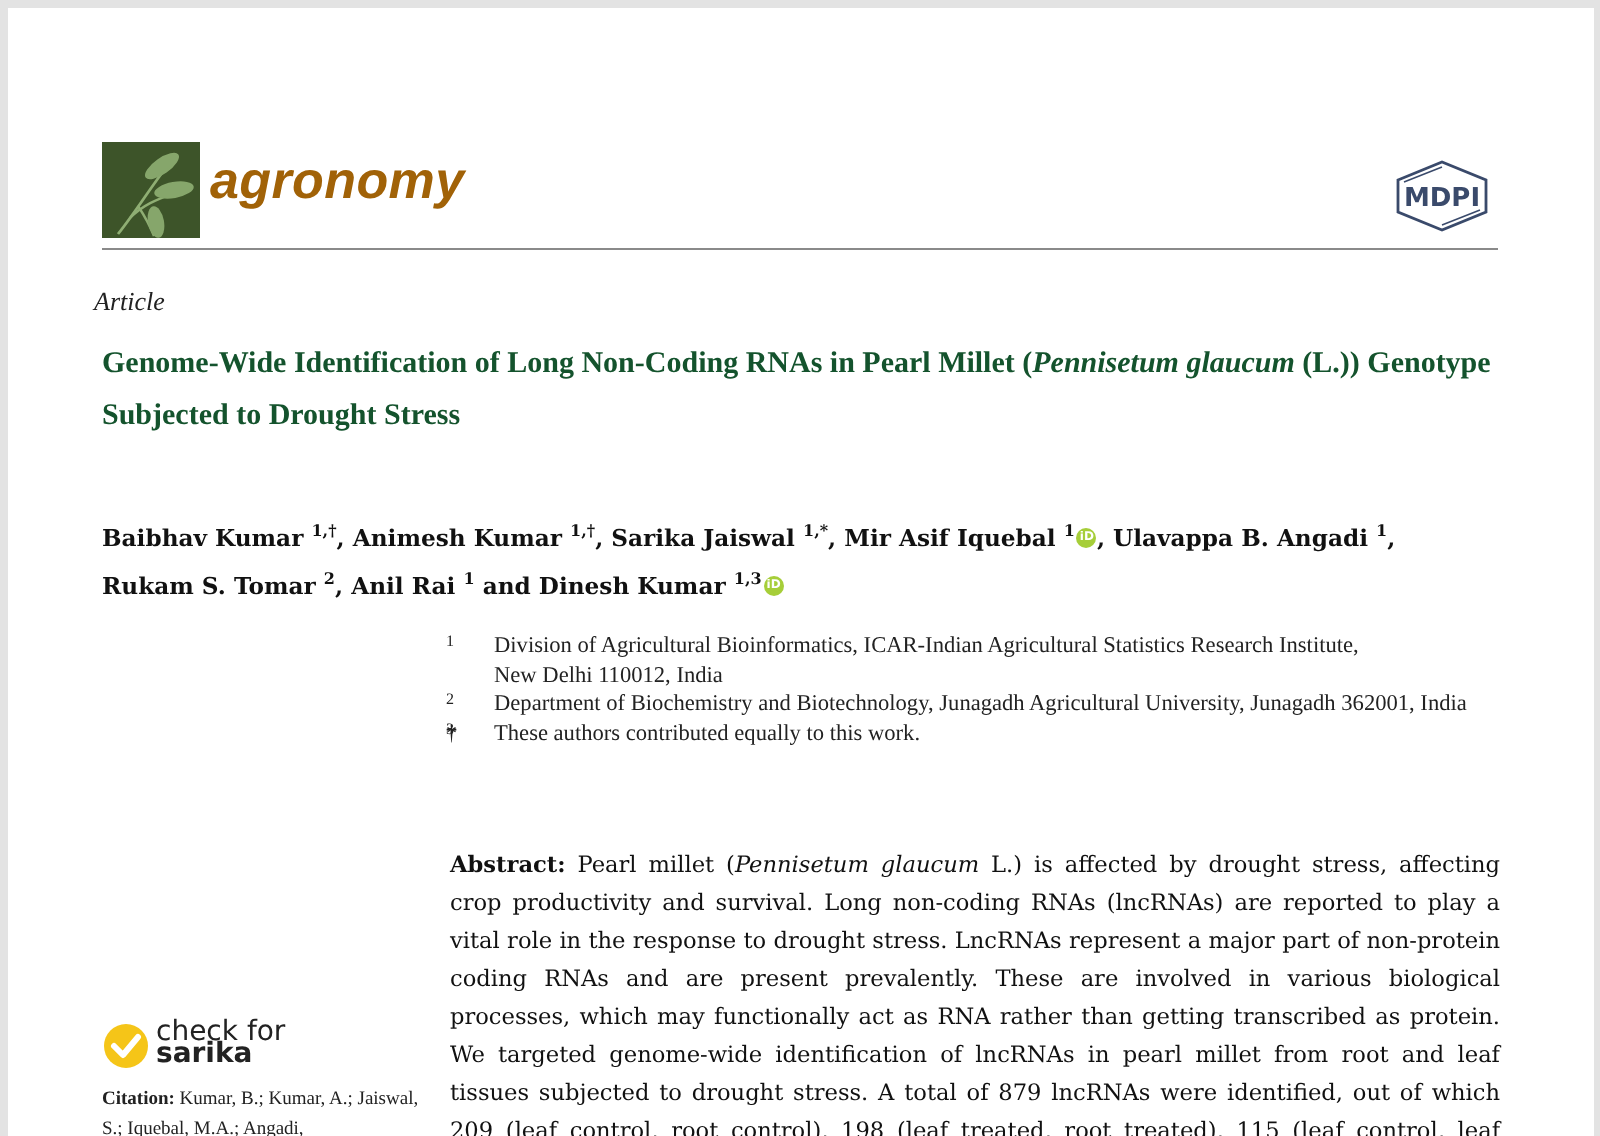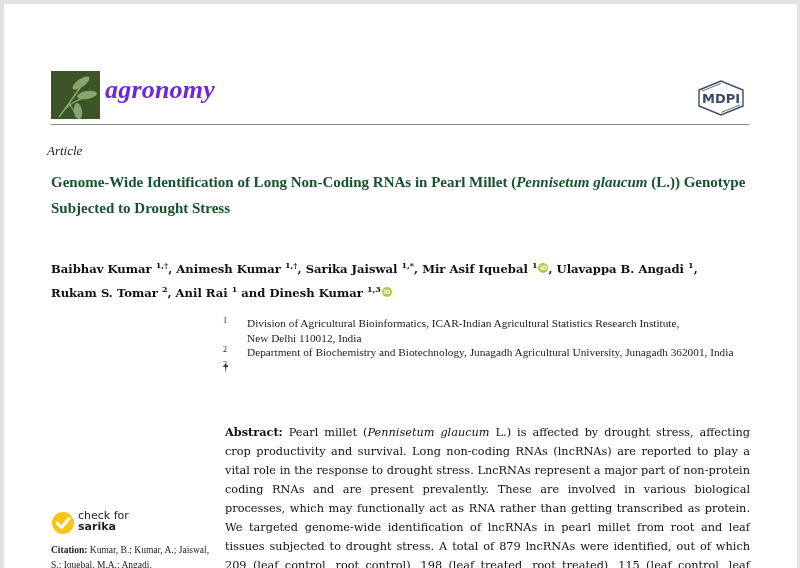--- a/index.html
+++ b/index.html
@@ -11,22 +11,22 @@
   .page {
     position:absolute; left:4px; top:4px; width:793px; height:566px;
     background:#fff; overflow:hidden;
   }
   .logo-box {
     position:absolute; left:47px; top:67px; width:49px; height:48px;
     background:#3d5429;
   }
   .journal-name {
     position:absolute; left:101px; top:71px;
-    font-family:Liberation Serif, serif; font-style:italic; font-weight:bold;
-    font-size:26px; color:#6d28d9; letter-spacing:0.2px;
+    font-family:Liberation Sans, sans-serif; font-style:italic; font-weight:bold;
+    font-size:26px; color:#a16207; letter-spacing:0.2px;
   }
   .mdpi { position:absolute; left:689px; top:76px;text-align:right; }
   .header-rule {
     position:absolute; left:47px; top:120px; width:698px; height:1px; background:#8a8a8a;
   }
   .article-type {
     position:absolute; left:43px; top:139px;
     font-family:"Liberation Serif", serif; font-style:italic; font-size:13px; color:#222;
   }
   .title {
@@ -54,21 +54,21 @@
   .affil .mark.big { font-size:11px; top:0; }
   .abstract {
     position:absolute; left:221px; top:419px; width:525px;
     font-family:"DejaVu Serif", serif; font-size:11.3px; line-height:19px;
     color:#111; text-align:justify;
   }
   .abstract b { font-weight:bold; }
   .check { position:absolute; left:47px; top:507px; }
   .check-text {
     position:absolute; left:74px; top:507px;
-    font-family:"DejaVu Sans", sans-serif; font-size:11px; line-height:10.5px; color:#222;
+    font-family:"DejaVu Sans", sans-serif; font-size:14px; line-height:10.5px; color:#222;
   }
   .check-text .u { font-weight:bold; }
   .citation {
     position:absolute; left:47px; top:539px; width:160px;
     font-family:"Liberation Serif", serif; font-size:9.5px; line-height:15px; color:#222;
   }
 </style>
 </head>
 <body>
 
@@ -103,21 +103,21 @@
 
   <div class="authors">
     <span><span>Baibhav Kumar</span> <sup>1,†</sup></span><span>, </span><span><span>Animesh Kumar</span> <sup>1,†</sup></span><span>, </span><span><span>Sarika Jaiswal</span> <sup>1,*</sup></span><span>, </span><span><span>Mir Asif Iquebal</span> <sup>1</sup></span><span class="orcid">iD</span><span>, </span><span><span>Ulavappa B. Angadi</span> <sup>1</sup></span>,<br><span><span>Rukam S. Tomar</span> <sup>2</sup></span><span>, </span><span><span>Anil Rai</span> <sup>1</sup></span><span> and </span><span><span>Dinesh Kumar</span> <sup>1,3</sup></span><span class="orcid">iD</span>
   </div>
 
   <div class="affils">
     <div class="affil"><span class="mark">1</span><span>Division of Agricultural Bioinformatics, ICAR-Indian Agricultural Statistics Research Institute,</span><br><span>New Delhi 110012, India</span></div>
     <div class="affil"><span class="mark">2</span><span>Department of Biochemistry and Biotechnology, Junagadh Agricultural University, Junagadh 362001, India</span></div>
     <div class="affil"><span class="mark">3</span></div>
     <div class="affil"><span class="mark big">*</span></div>
-    <div class="affil"><span class="mark big">†</span></div>
+    <div class="affil"><span class="mark big">†</span><span>These authors contributed equally to this work.</span></div>
   </div>
 
   <div class="abstract"><b>Abstract:</b><span> Pearl millet (</span><i>Pennisetum glaucum</i><span> L.) is affected by drought stress, affecting crop productivity and survival.  Long non-coding RNAs (lncRNAs) are reported to play a vital role in the response to drought stress.  LncRNAs represent a major part of non-protein coding RNAs and are present prevalently. These are involved in various biological processes, which may functionally act as RNA rather than getting transcribed as protein. We targeted genome-wide identification of lncRNAs in pearl millet from root and leaf tissues subjected to drought stress.  A total of 879 lncRNAs were identified, out of which 209 (leaf control, root control), 198 (leaf treated, root treated), 115 (leaf control, leaf treated) and 194 (root control, root treated) were differentially expressed. Two lncRNAs were found as potential target mimics of three miRNAs from the miRBase database. Gene ontology</span></div>
 
   <div class="check">
     <svg width="24" height="24" viewBox="0 0 24 24">
       <circle cx="12" cy="12" r="11" fill="#f5c518"></circle>
       <path d="M6 12 L10.5 16.5 L18 7.5" stroke="#fff" stroke-width="3" fill="none" stroke-linecap="round" stroke-linejoin="round"></path>
     </svg>
   </div>

